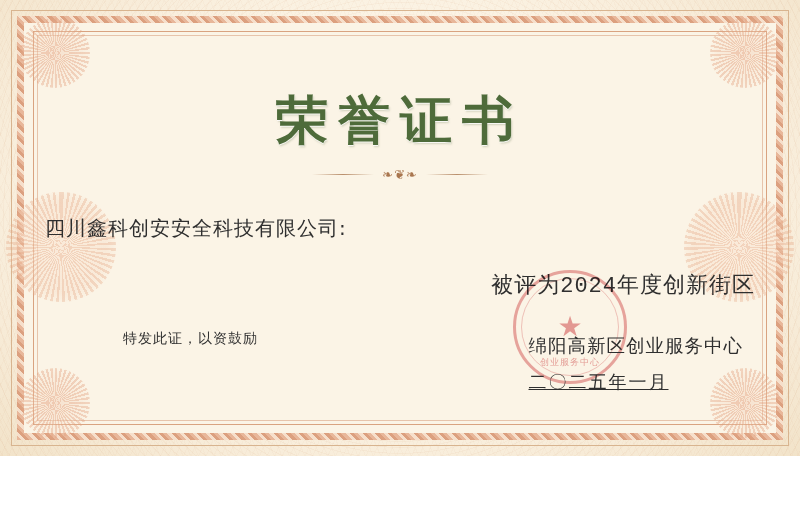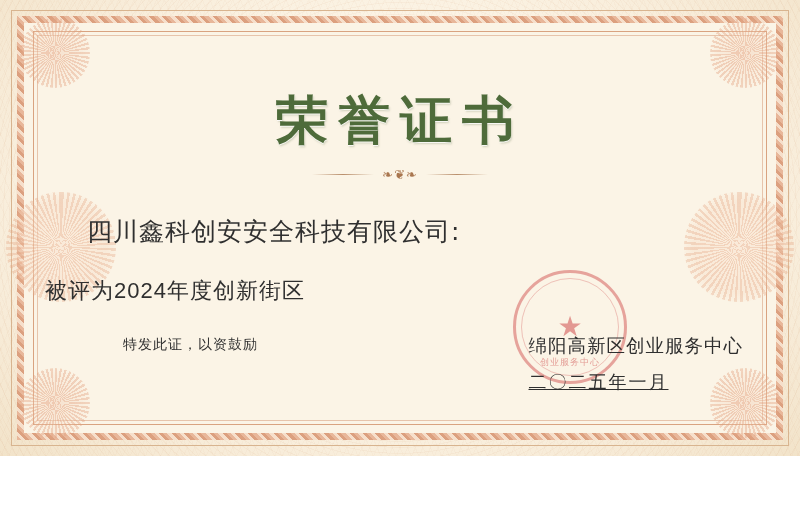--- a/index.html
+++ b/index.html
@@ -139,31 +139,30 @@
   }
   .divider .flourish {
     color: #a9764f;
     font-size: 13px;
     letter-spacing: 1px;
     line-height: 1;
   }
 
   .recipient {
     margin-top: 34px;
-    margin-left: 42px;
     font-family: "DejaVu Sans", sans-serif;
-    font-size: 25px;
+    font-size: 20px;
     color: #2f2f2f;
     letter-spacing: 1px;
   }
 
   .award-line {
-    text-align: left;
+    text-align: right;
     margin-top: 28px;
-    font-family: Liberation Sans, sans-serif;
+    font-family: Liberation Mono, monospace;
     font-size: 22px;
     color: #2f2f2f;
     letter-spacing: 1px;
   }
 
   .award-title {
     text-align: center;
     margin-top: 10px;
     font-family: "DejaVu Serif", serif;
     font-weight: bold;

